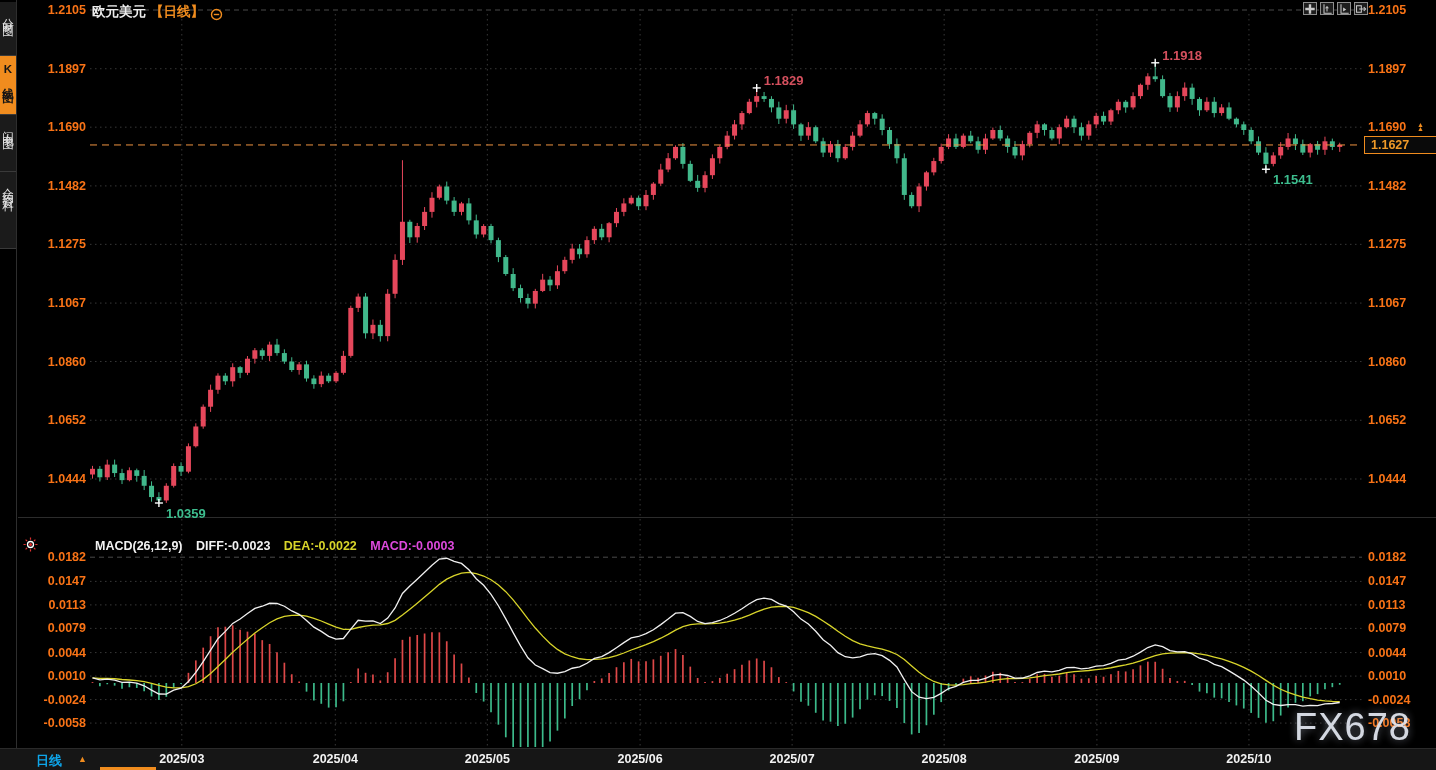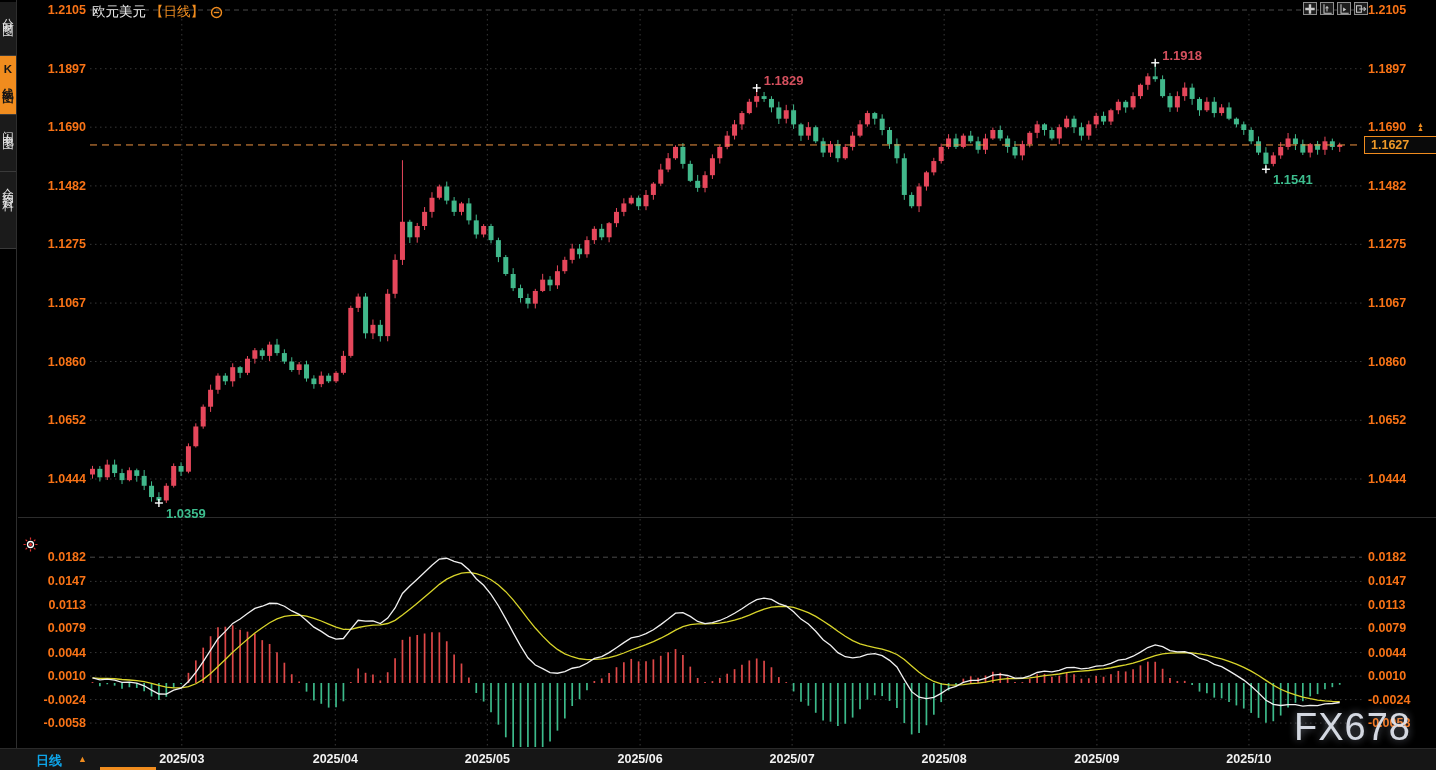--- a/index.html
+++ b/index.html
@@ -10,22 +10,22 @@
 
   
   .sidebar{position:absolute;left:0;top:0;width:17px;height:748px;background:#000;
            border-right:1px solid #2e2e2e;z-index:6;padding-top:2px;box-sizing:border-box;}
   .side-item{width:16px;box-sizing:border-box;color:#e3e3e3;background:#1b1b1b;
              border-bottom:1px solid #3a3a3a;writing-mode:vertical-rl;text-orientation:upright;
              font-size:11.5px;letter-spacing:4px;line-height:16px;padding-top:7px;cursor:pointer;}
   .side-item.active{background:#f08c1e;color:#141414;font-weight:bold;}
 
   
-  .titlebar{position:absolute;left:92px;top:3px;z-index:5;display:flex;align-items:center;gap:4px;
-            font-size:13.5px;font-weight:normal;color:#ededed;}
+  .titlebar{position:absolute;left:92px;top:3px;z-index:5;display:flex;align-items:flex-end;gap:4px;
+            font-size:13.5px;font-weight:bold;color:#ededed;}
   .titlebar .period{color:#f08c1e;}
   .gear{display:inline-flex;margin-left:2px;}
 
   
   .toolbar{position:absolute;left:1303px;top:2px;display:flex;gap:3px;z-index:6;}
   .tool-btn{width:14px;height:13px;border:1px solid #8d8d8d;background:#1d1d1d;
             display:flex;align-items:center;justify-content:center;padding:0;cursor:pointer;}
 
   
   .axis-label{position:absolute;font-size:12.5px;font-weight:bold;color:#f97316;
@@ -717,20 +717,26 @@
   <span class="macd-ind">
     <svg width="15" height="15" viewBox="0 0 15 15">
       <g stroke="#e03030" stroke-width="1.2">
         <path d="M7.5 0.5v2.2M7.5 12.3v2.2M0.5 7.5h2.2M12.3 7.5h2.2M2.6 2.6l1.5 1.5M10.9 10.9l1.5 1.5M12.4 2.6l-1.5 1.5M4.1 10.9l-1.5 1.5"></path>
       </g>
       <circle cx="7.5" cy="7.5" r="3" fill="none" stroke="#ffffff" stroke-width="1.3"></circle>
       <circle cx="7.5" cy="7.5" r="1.5" fill="#e03030"></circle>
     </svg>
   </span>
 
+  <div class="macd-header">
+    <span class="seg">MACD(26,12,9)</span>
+    <span class="seg">DIFF:-0.0023</span>
+    <span class="seg y">DEA:-0.0022</span>
+    <span class="m">MACD:-0.0003</span>
+  </div>
 
   <div class="price-badge" id="priceBadge" style="top: 135.968px;">1.1627</div>
   <div class="price-marker" id="priceMarker" style="top: 122.968px;">▲<br>▲</div>
 
   <div class="bottombar">
     <span class="tf">日线</span>
     <span class="tf-arrow">▲</span>
     <span id="months"><div class="month" style="left: 181.798px;">2025/03</div><div class="month" style="left: 335.302px;">2025/04</div><div class="month" style="left: 487.33px;">2025/05</div><div class="month" style="left: 640.096px;">2025/06</div><div class="month" style="left: 792.124px;">2025/07</div><div class="month" style="left: 944.152px;">2025/08</div><div class="month" style="left: 1096.92px;">2025/09</div><div class="month" style="left: 1248.95px;">2025/10</div></span>
     <span class="thumb"></span>
   </div>

